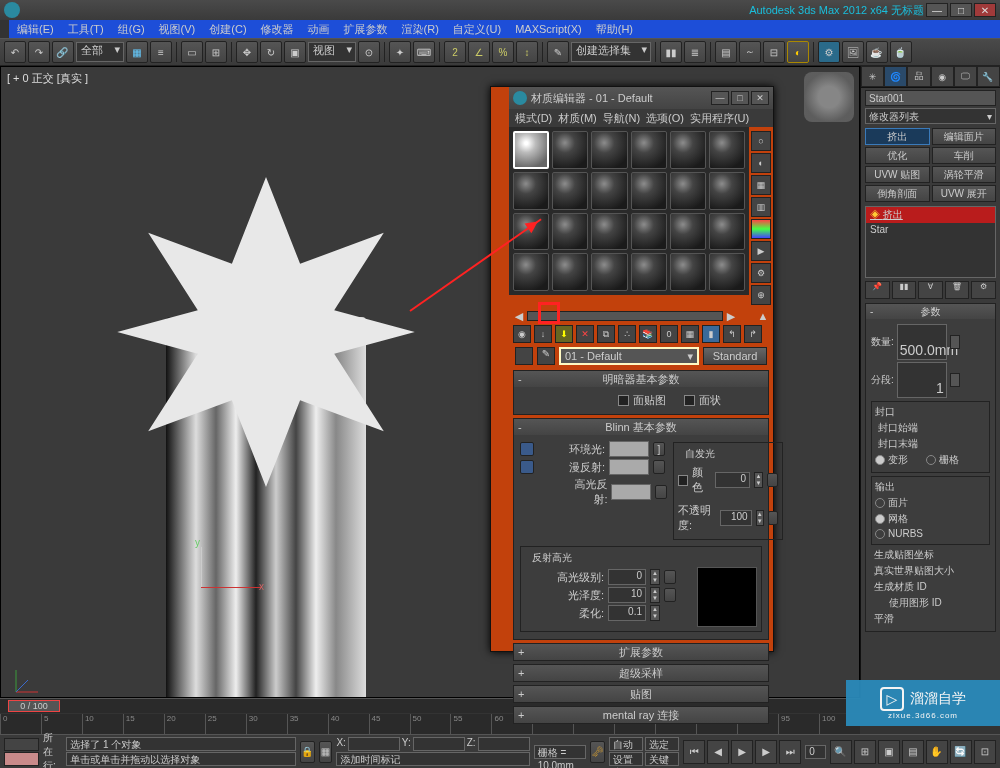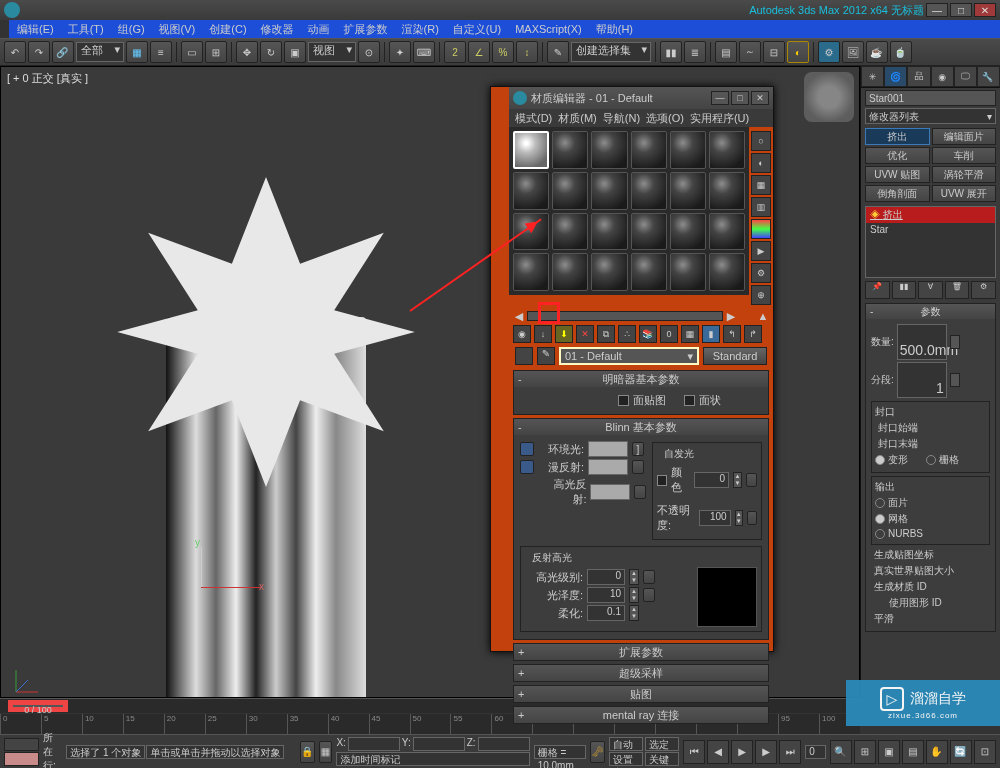--- a/index.html
+++ b/index.html
@@ -67,21 +67,21 @@
 .rollup { border:1px solid #222; margin:3px 4px; background:#3d3d3d;}
 .rollup .rh { height:16px; background:linear-gradient(#555,#444); text-align:center; font-size:11px; line-height:16px; position:relative;}
 .rollup .rh .pm { position:absolute; left:4px; }
 .rbody { padding:4px 6px; font-size:11px; }
 .rbody .row { display:flex; align-items:center; gap:4px; margin:2px 0;}
 .rbody select, .rbody .num, .rbody .sw { height:16px; background:#333; border:1px solid #666; color:#ccc; font-size:10px; padding:0 3px;}
 .rbody .num { width:38px; text-align:right; position:relative;}
 .rbody .spin { width:10px; height:16px; background:#555; border:1px solid #222; font-size:6px; display:flex; flex-direction:column;}
 .rbody .spin div{height:50%; text-align:center; line-height:7px;}
 .rbody .sw { width:40px; background:#aaa;}
-.rbody .lbl { min-width:46px; text-align:right; }
+.rbody .lbl { min-width:46px; text-align:right;margin-left:21px; }
 .rbody .cb { width:11px; height:11px; border:1px solid #888; display:inline-block; background:#222;}
 .group { border:1px solid #222; padding:4px; margin:3px 0;}
 .group .gt { font-size:10px; color:#ccc; margin:-10px 0 2px 4px; background:#3d3d3d; display:inline-block; padding:0 3px;}
 .preview { width:60px; height:60px; background:#000; border:1px solid #555;}
 
 .rpanel { position:absolute; right:0; top:66px; width:140px; bottom:70px; background:#3a3a3a; border-left:1px solid #111;}
 .rpanel .tabs { height:22px; display:flex; border-bottom:1px solid #111;}
 .rpanel .tabs .tb { flex:1; background:#444; border:1px solid #222; font-size:9px; display:flex; align-items:center; justify-content:center;}
 .rpanel .tabs .tb.sel { background:#2a4a6a;}
 .rpanel .nm { margin:2px 4px; height:16px; background:#555; border:1px solid #222; padding:0 3px; font-size:10px; line-height:15px;}
@@ -97,21 +97,21 @@
 .rpanel .stackbtns .sb { flex:1; background:#444; border:1px solid #222; font-size:8px; text-align:center;}
 .rpanel .roll { margin:4px 4px; border:1px solid #222; background:#3d3d3d;}
 .rpanel .roll .rh2 { height:15px; background:linear-gradient(#555,#444); text-align:center; font-size:10px; line-height:15px; position:relative;}
 .rpanel .roll .rh2 .pm{position:absolute; left:4px;}
 .rpanel .roll .bd { padding:3px 5px; font-size:10px;}
 .rpanel .roll .row { display:flex; align-items:center; gap:3px; margin:2px 0;}
 .rpanel .roll .num { width:50px; height:18px; background:#333; border:1px solid #666; color:#ccc; font-size:14px; text-align:right; padding:17px 2px;}
 
 .timeline { position:absolute; left:0; right:140px; bottom:34px; height:36px; background:#333; border-top:1px solid #555;}
 .timeline .slider { height:14px; background:#2a2a2a; display:flex; align-items:center;}
-.timeline .slider .hnd { width:60px; height:12px; background:#555; border:5px solid #ef4444; margin-left:8px; font-size:9px; text-align:center; line-height:11px;}
+.timeline .slider .hnd { width:52px; height:12px; background:#555; border:1px solid #ef4444; margin-left:8px; font-size:9px; text-align:center; line-height:11px;}
 .timeline .track { flex:1; height:20px; background:#2a2a2a; position:relative; margin:1px 0;}
 .timeline .ticks { position:absolute; inset:0; display:flex;}
 .timeline .ticks span { flex:1; border-left:1px solid #555; font-size:8px; color:#888; padding-left:2px;}
 
 .statusbar { position:absolute; left:0; right:0; bottom:0; height:34px; background:#3a3a3a; border-top:1px solid #555; display:flex; align-items:center; padding:0 4px; gap:4px; font-size:10px;}
 .statusbar .segL { width:60px; height:28px; display:flex; flex-direction:column; gap:1px;}
 .statusbar .segL .b { flex:1; background:#444; border:1px solid #222;}
 .statusbar .segL .b.pink { background:#c98a8a;}
 .statusbar .fld { height:14px; background:#333; border:1px solid #666; padding:0 3px; color:#ccc;}
 .statusbar .nav { display:flex; gap:2px;}
@@ -541,21 +541,21 @@
       </div>
   </div>
 </div>
 
 <div class="statusbar">
   <div class="segL">
     <span class="b"></span>
     <span class="b pink"></span>
   </div>
   <span>所在行:</span>
-  <div style="display:flex;flex-direction:row;gap:1px;flex:0 0 230px">
+  <div style="display:flex;flex-direction:column;gap:1px;flex:0 0 230px">
     <span class="fld">选择了 1 个对象</span>
     <span class="fld">单击或单击并拖动以选择对象</span>
   </div>
   <span class="tbtn">🔒</span>
   <span class="tbtn">▦</span>
   <div style="display:flex;flex-direction:column;gap:1px;width:210px">
     <div style="display:flex;gap:2px">
       <span>X:</span>
         <span class="fld" style="width:52px"></span>
       <span>Y:</span>

